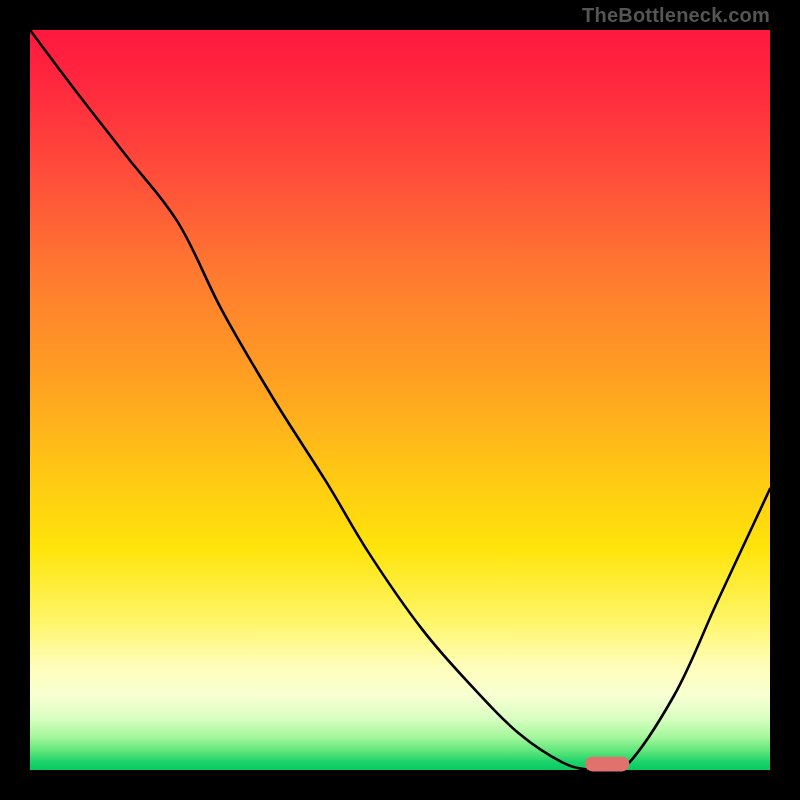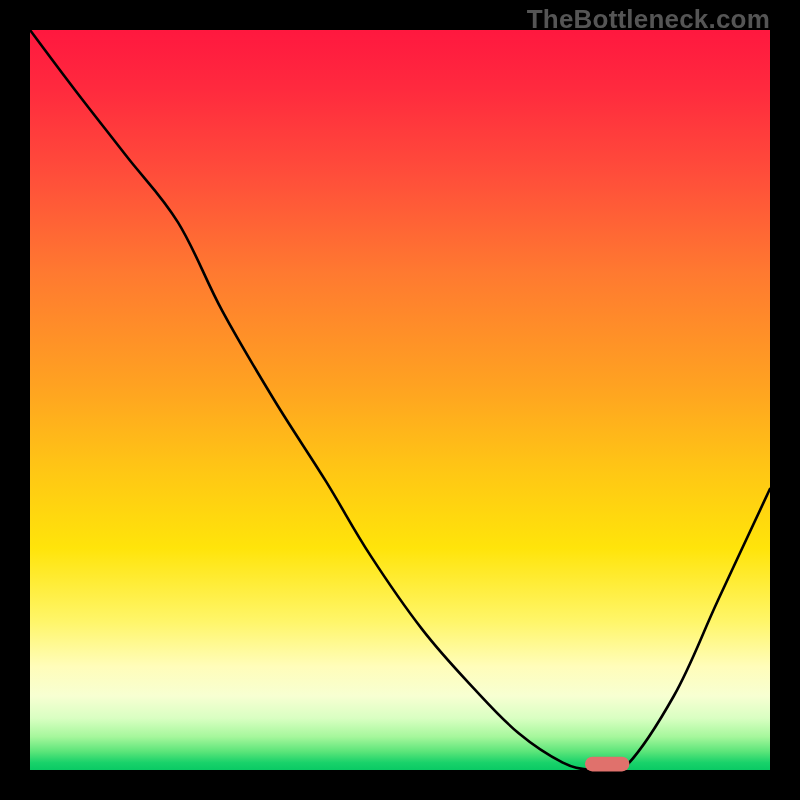--- a/index.html
+++ b/index.html
@@ -40,21 +40,21 @@
       #a6f79c 95.5%,
       #5ce57a 97.5%,
       #19d26a 99%,
       #0aca64 100%
     );
   }
   .watermark {
     position: absolute;
     top: 4px;
     right: 30px;
-    font-size: 26px;
+    font-size: 20px;
     font-weight: 600;
     color: #555;
     letter-spacing: 0.2px;
   }
   svg.overlay {
     position: absolute;
     left: 0;
     top: 0;
     width: 740px;
     height: 740px;

